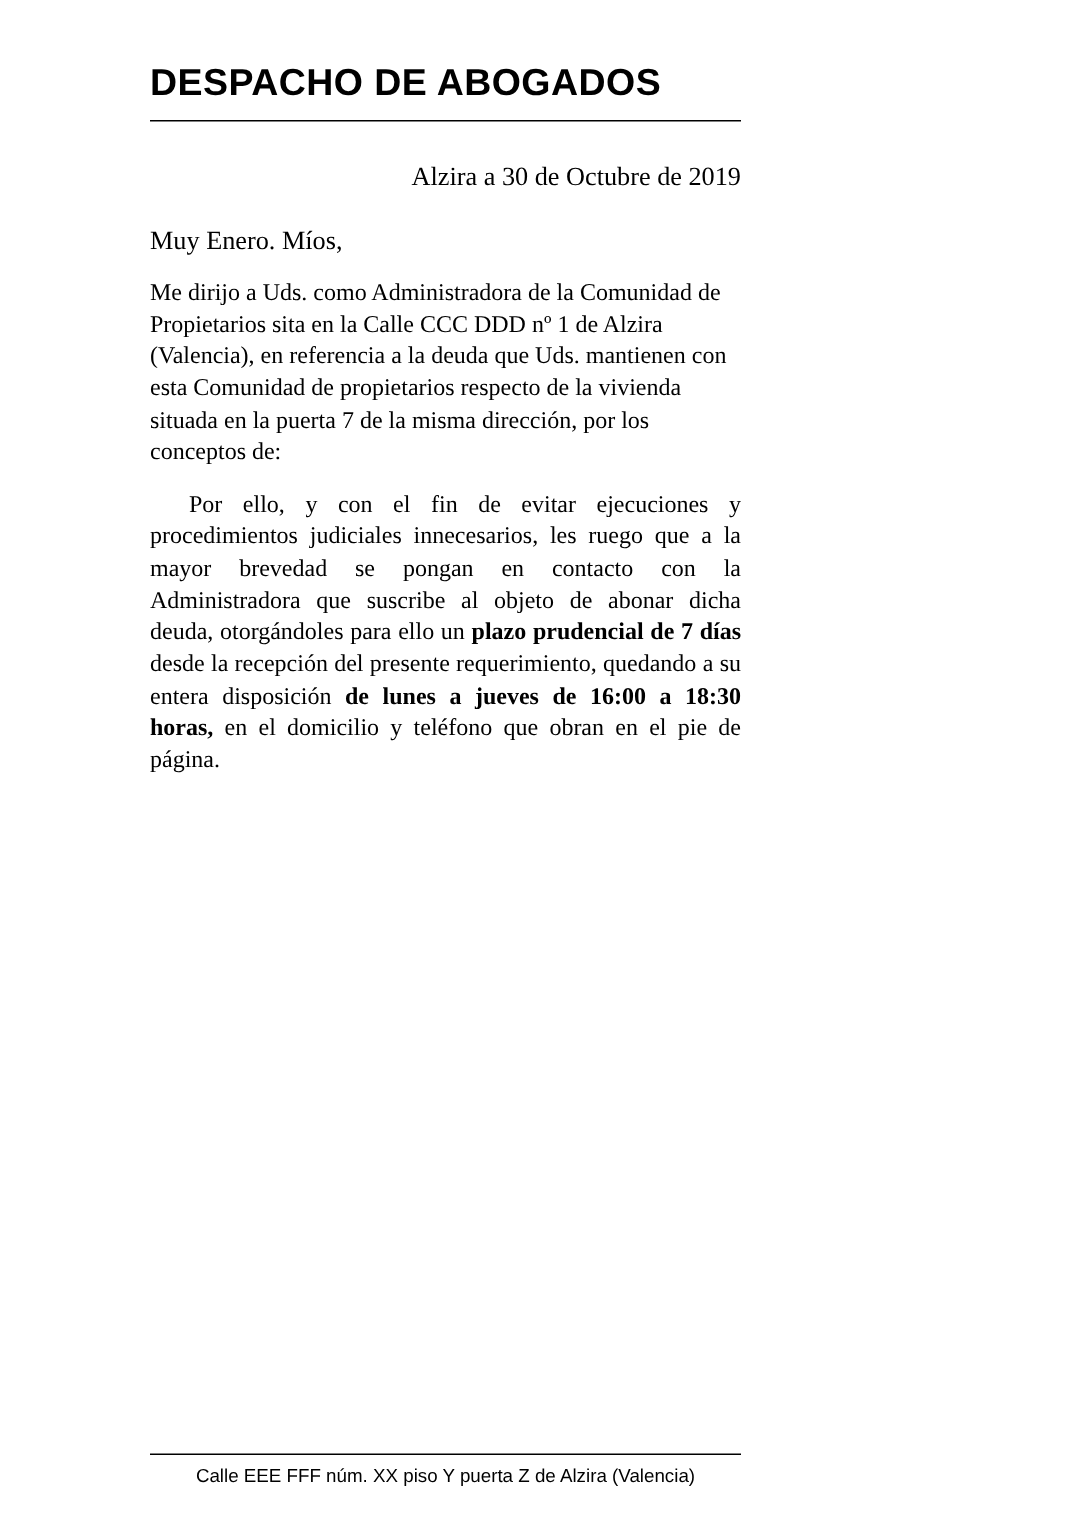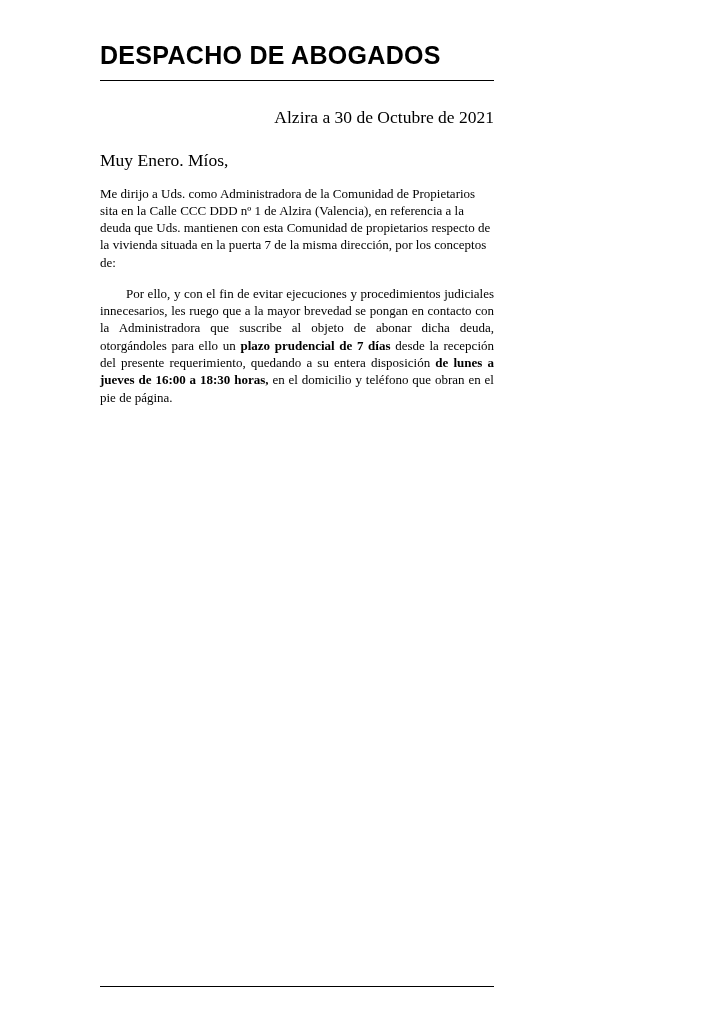--- a/index.html
+++ b/index.html
@@ -49,21 +49,21 @@
   .date-line {
     margin-top: 26px;
     text-align: right;
     font-size: 17.5px;
   }
   .salutation {
     margin-top: 22px;
     font-size: 17.5px;
   }
   p.body-text {
-    font-size: 13px;
+    font-size: 16px;
     line-height: 1.33;
     margin: 14px 0 0 0;
   }
   p.justify {
     text-align: justify;
   }
   p.indent {
     text-indent: 26px;
   }
   ol.concept-list {
@@ -102,30 +102,31 @@
 </style>
 </head>
 <body>
 
 <div class="page">
 
   <h1 class="doc-title">DESPACHO DE ABOGADOS</h1>
   <hr class="title-rule">
 
 
-  <div class="date-line">Alzira a 30 de Octubre de 2021</div>
+  <div class="date-line">Alzira a 30 de Octubre de 2019</div>
 
   <div class="salutation">Muy Enero. Míos,</div>
 
   <p class="body-text">Me dirijo a Uds. como Administradora de la Comunidad de Propietarios sita en la Calle  CCC DDD nº 1 de Alzira (Valencia), en referencia a la deuda que Uds. mantienen con esta Comunidad de propietarios respecto de la vivienda situada en la puerta 7 de la misma dirección, por los conceptos de:</p>
 
 
 
   <p class="body-text justify indent"><span>Por ello, y con el fin de evitar ejecuciones y procedimientos judiciales innecesarios, les ruego que a la mayor brevedad se pongan en contacto con la Administradora que suscribe al objeto de abonar dicha deuda, otorgándoles para ello un </span><span class="bold">plazo prudencial de 7 días</span><span> desde la recepción del presente requerimiento, quedando a su entera disposición </span><span class="bold">de lunes a jueves de 16:00 a 18:30 horas,</span><span> en el domicilio y teléfono que obran en el pie de página.</span></p>
 
   <div class="spacer-sm"></div>
 
 
   <div class="footer">
     <hr class="footer-rule">
+    <div class="footer-text">Calle EEE FFF núm. XX piso Y puerta Z de Alzira (Valencia)</div>
   </div>
 
 </div>
 
 </body></html>

